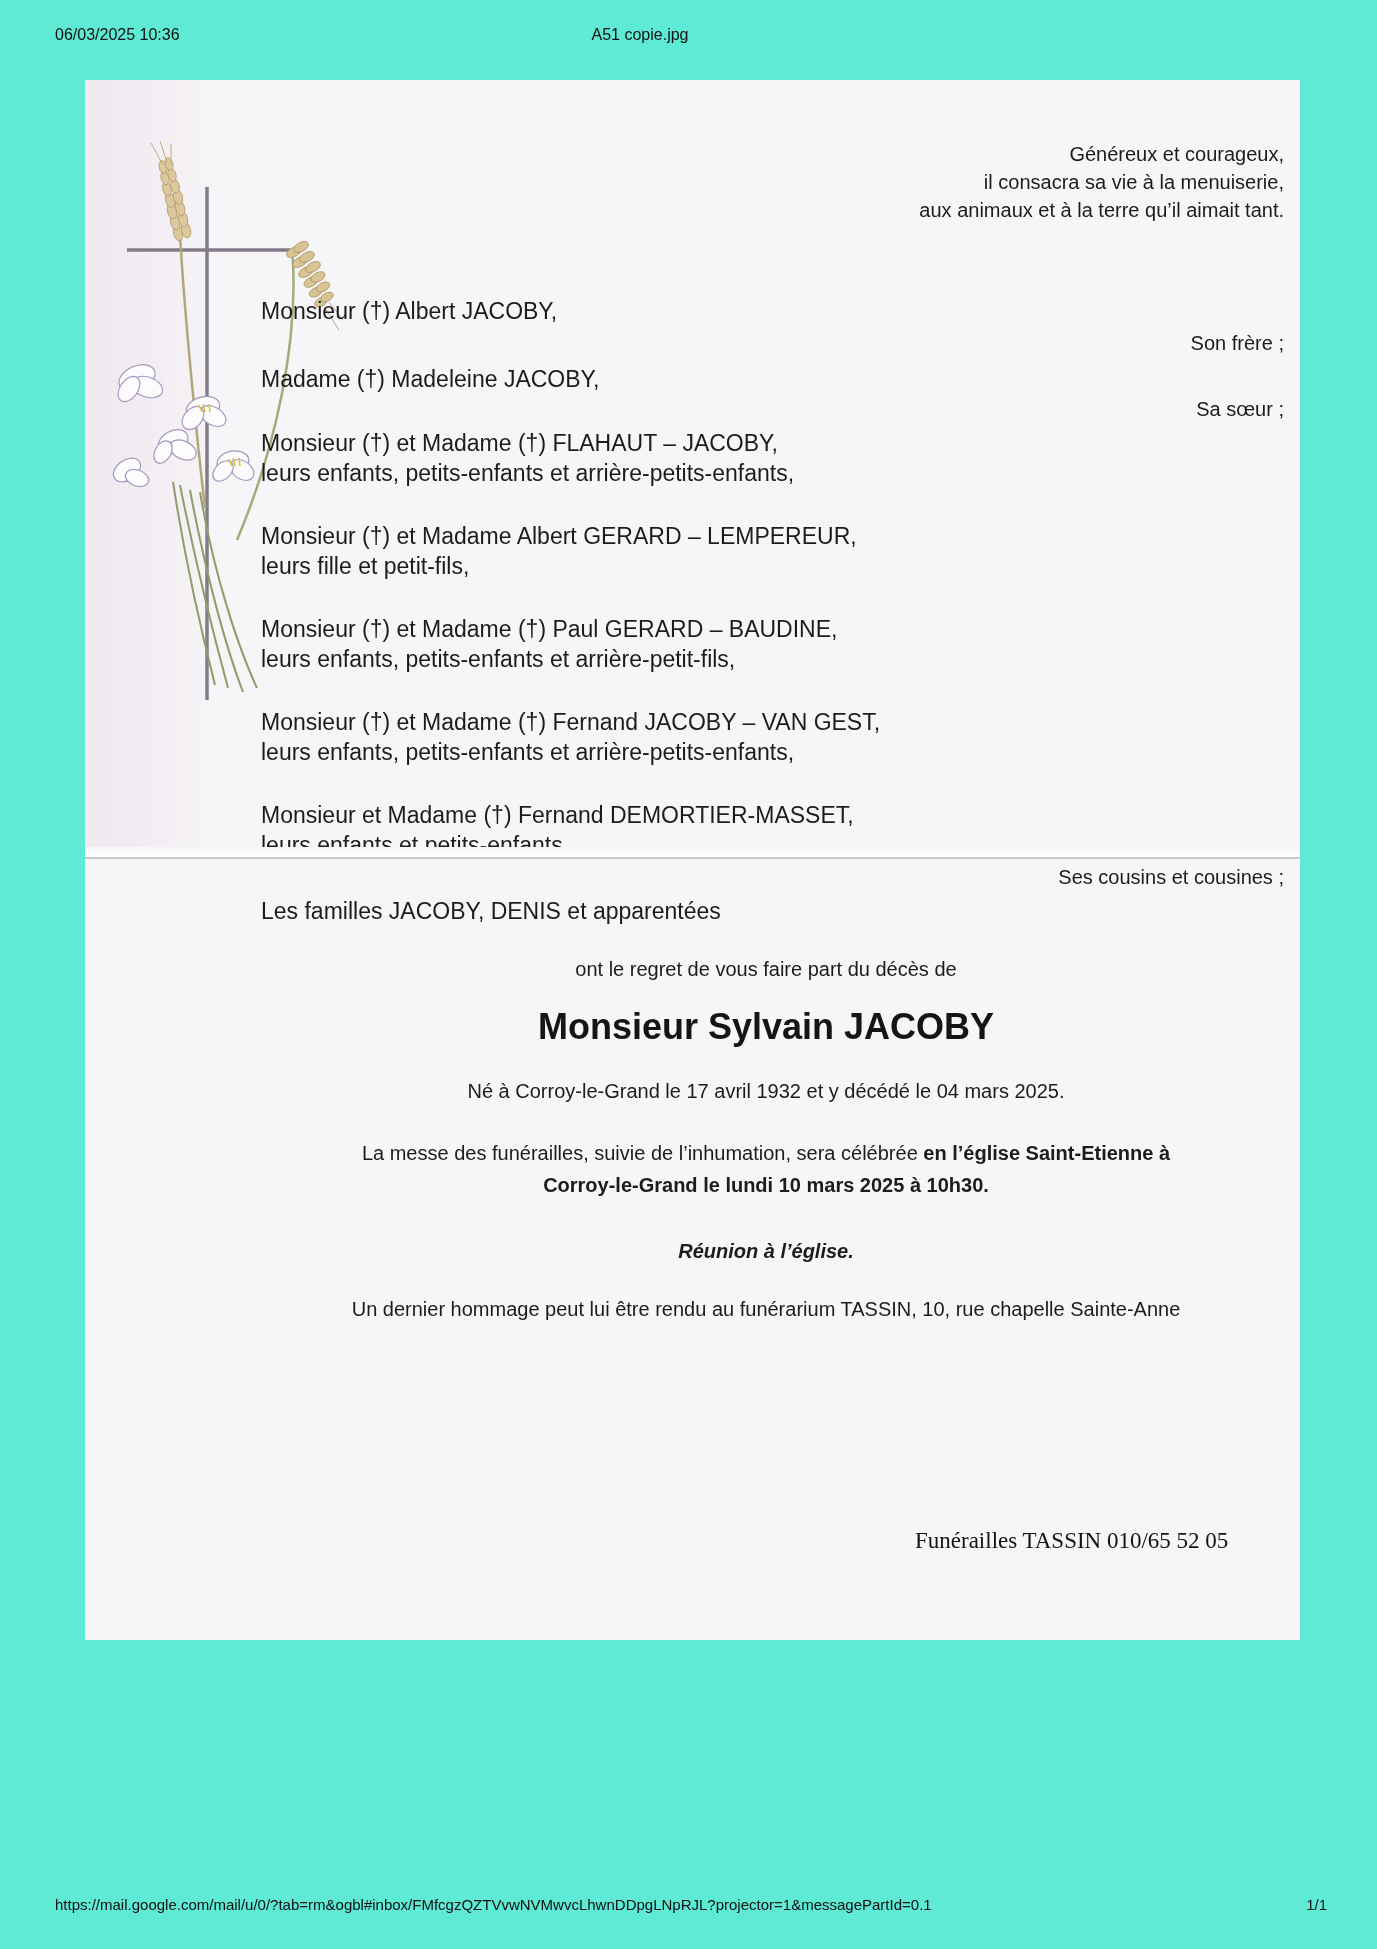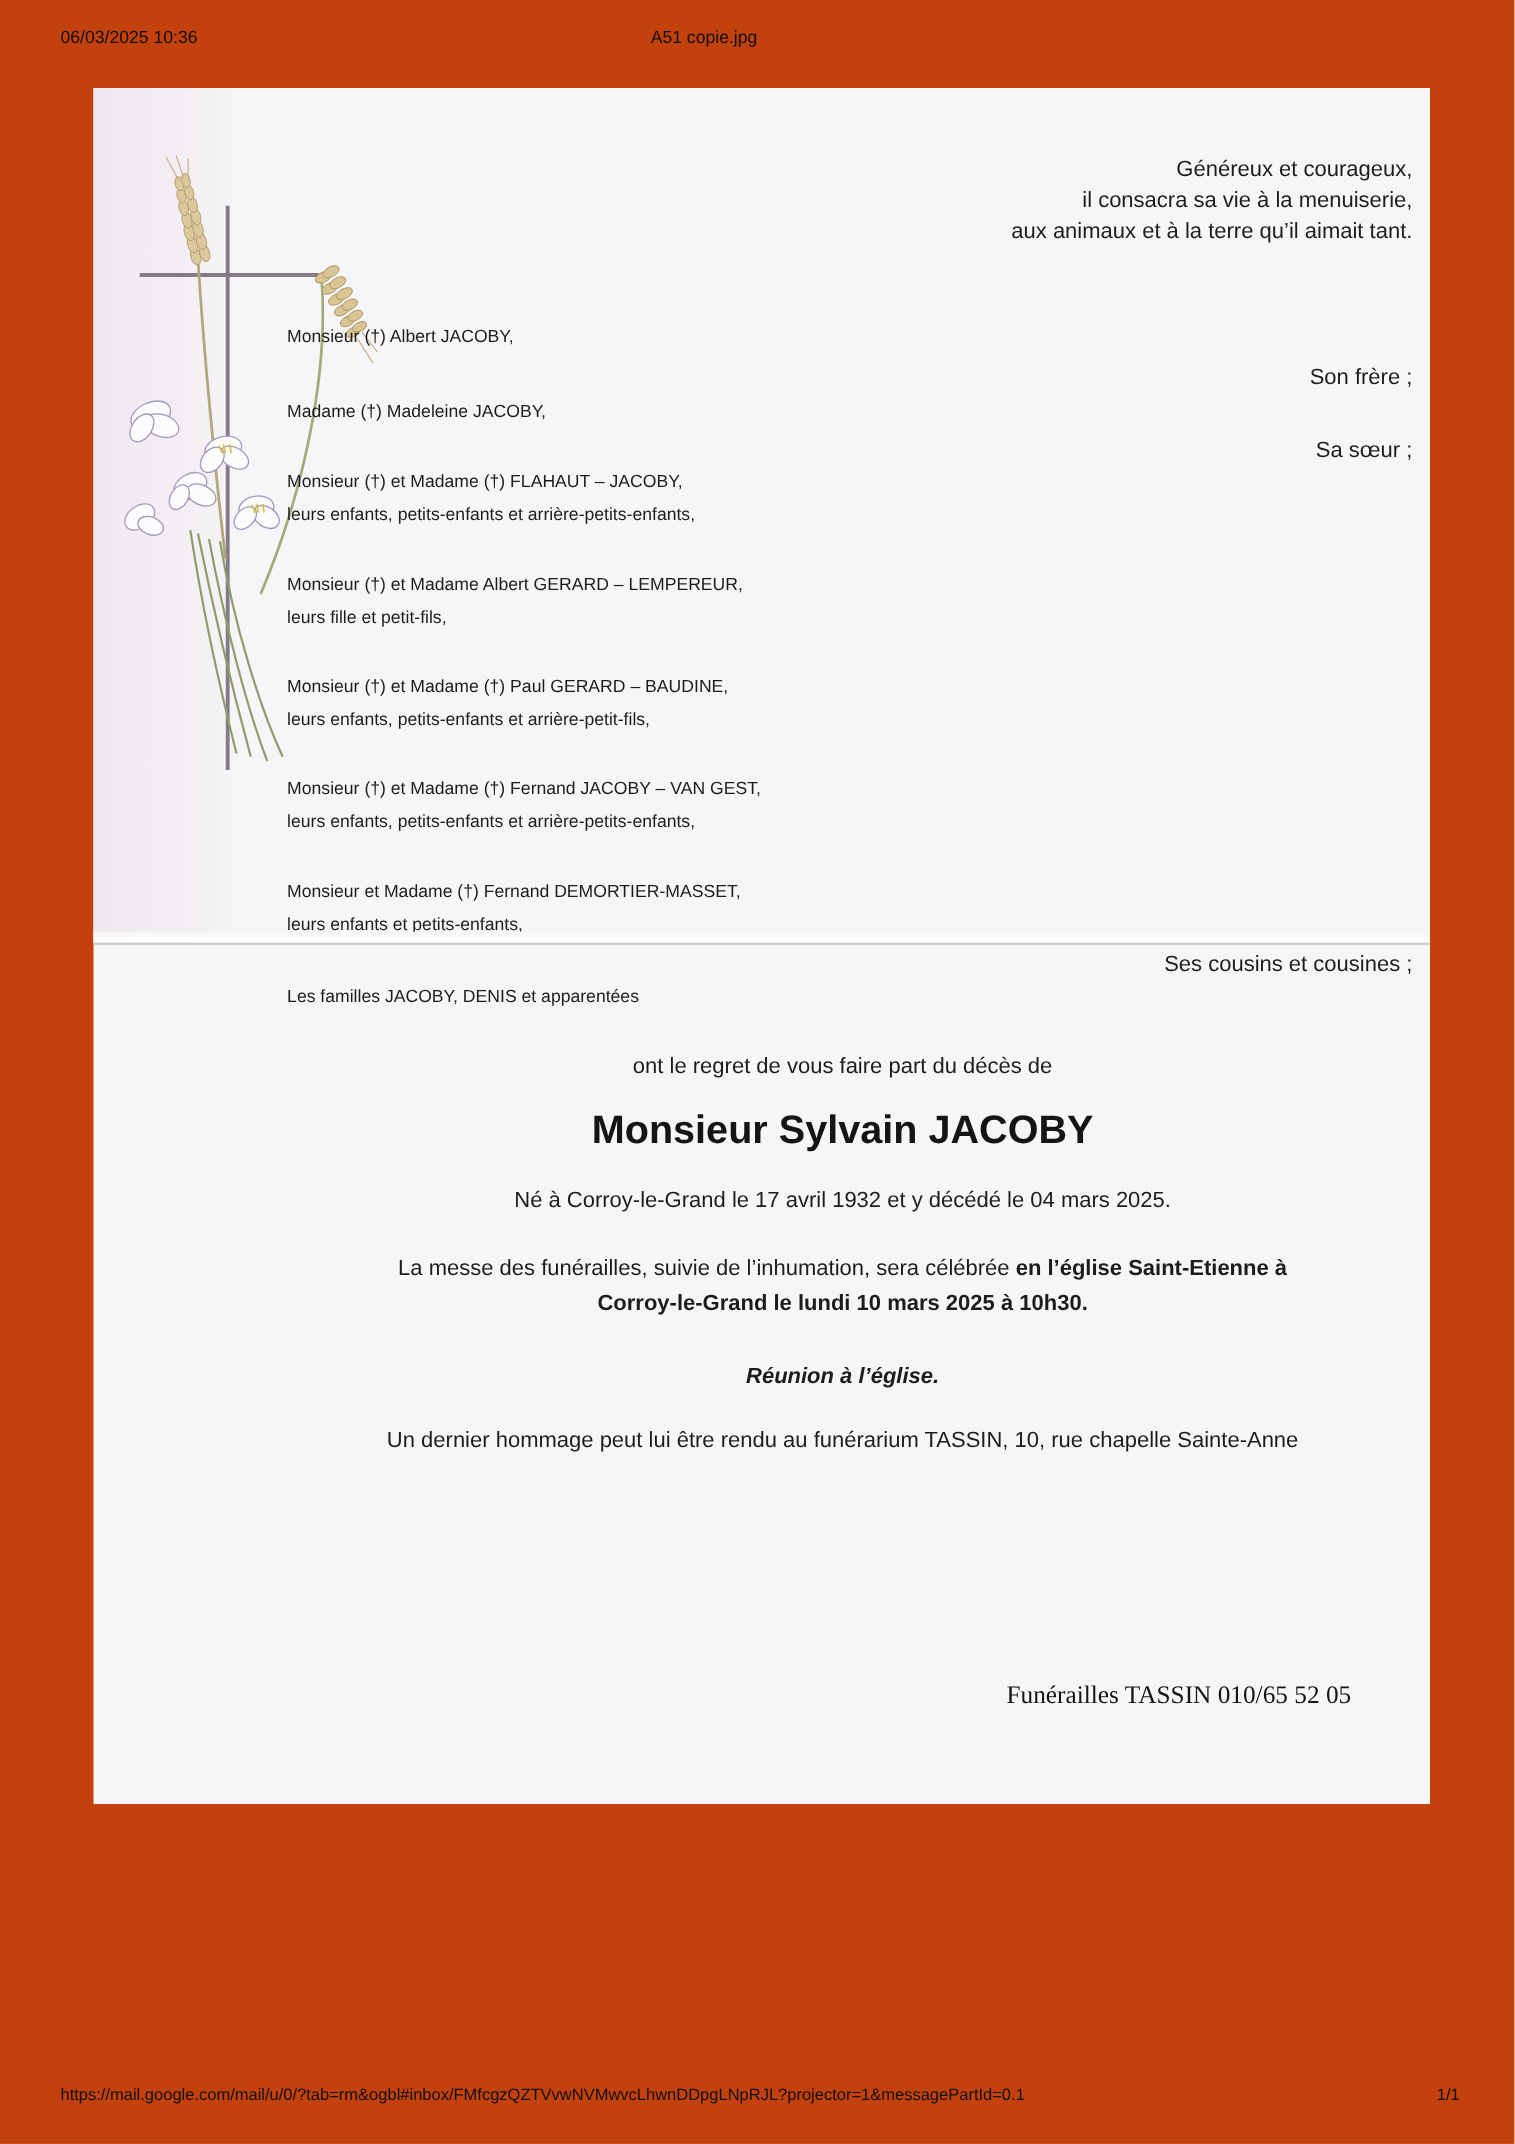--- a/index.html
+++ b/index.html
@@ -1,17 +1,17 @@
 <!DOCTYPE html>
 <html><head>
 <meta charset="utf-8">
 <style>
   html,body { margin:0; padding:0; background:#ffffff; }
   .page {
-    position:relative; width:1377px; height:1949px; background:#c2410c;
+    position:relative; width:1377px; height:1949px; background:#5eead4;
     font-family:"Liberation Sans", sans-serif; color:#1c1c1c; overflow:hidden;
   }
   
   .hdr-date { position:absolute; top:26px; left:55px; font-size:16px; color:#111; }
   .hdr-file { position:absolute; top:26px; left:0; width:1280px; text-align:center; font-size:16px; color:#111; }
   .ftr-url  { position:absolute; top:1896px; left:55px; font-size:15px; color:#111; }
   .ftr-page { position:absolute; top:1896px; right:50px; font-size:15px; color:#111; }
 
   
   .scan {
@@ -21,21 +21,21 @@
   .floral-strip {
     position:absolute; left:0; top:0; width:140px; height:777px;
     background:linear-gradient(90deg, #efe9ef 0%, #f3eef3 55%, #f6f6f8 100%);
   }
   .seam-glow { position:absolute; left:0; top:767px; width:100%; height:10px;
     background:linear-gradient(#f6f6f8, #ffffff); }
   .seam { position:absolute; left:0; top:777px; width:100%; height:2px; background:#cbcbcb; }
 
   .illus { position:absolute; left:0; top:60px; width:260px; height:580px; }
 
-  .bodyline  { position:absolute; left:176px; font-size:16px; white-space:nowrap; color:#1c1c1c; }
+  .bodyline  { position:absolute; left:176px; font-size:23px; white-space:nowrap; color:#1c1c1c; }
   .rightline { position:absolute; right:16px; font-size:20px; white-space:nowrap; text-align:right; }
   .epigraph  { position:absolute; top:60px; right:16px; font-size:20px;
                text-align:right; line-height:28px; }
   .centerline { position:absolute; left:176px; width:1010px; text-align:center; font-size:20px; }
   .title { font-size:36px; font-weight:bold; color:#151515; }
   .italic { font-style:italic;font-weight:bold; }
   .b { font-weight:bold; }
   .funeral-home { position:absolute; left:830px; top:1448px;
     font-family:"Liberation Serif", serif; font-size:23px; color:#141414; white-space:nowrap; }
 </style>

